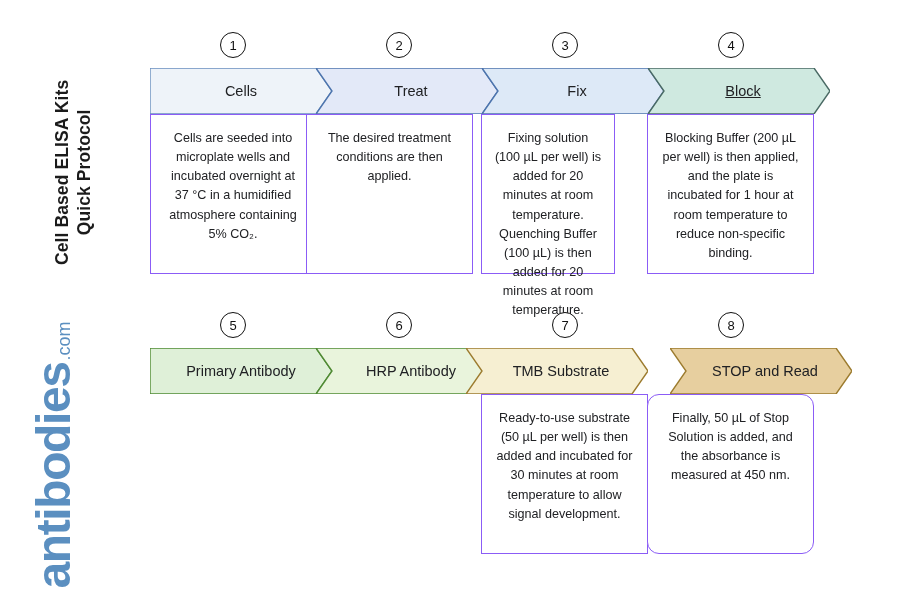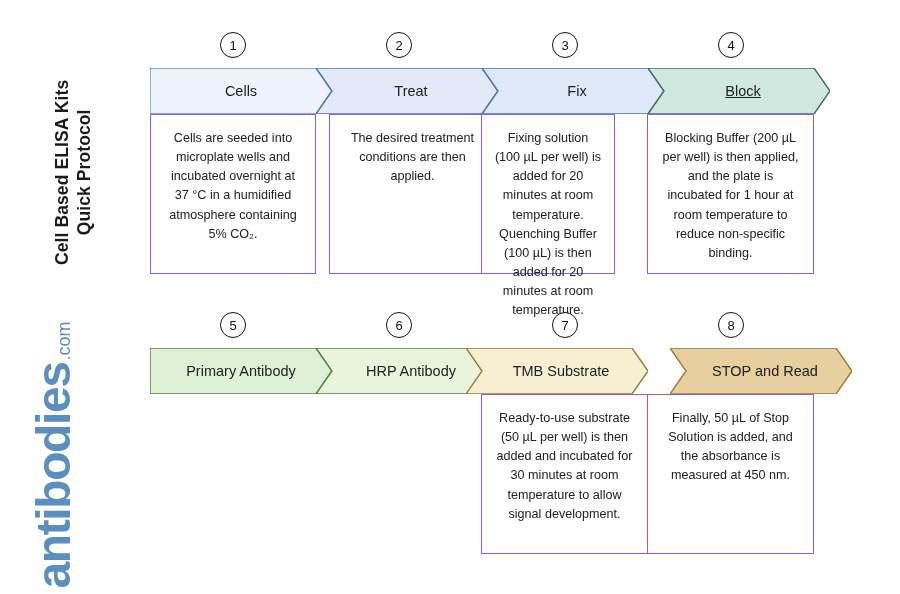--- a/index.html
+++ b/index.html
@@ -184,21 +184,21 @@
         <svg viewBox="0 0 182 46" preserveAspectRatio="none">
           <path d="M0,0 L166,0 L182,23 L166,46 L0,46 L16,23 Z" fill="#cfe9e0" stroke="#4a6a64" stroke-width="1.4" vector-effect="non-scaling-stroke"></path>
         </svg>
         <span class="chev-label" style="margin-left: 8px;">Block</span>
       </div>
     </div>
   <div class="bodies">
       <div class="body-cell" style="left: 0px; width: 166px;">
         <div class="body-text">Cells are seeded into microplate wells and incubated overnight at 37 °C in a humidified atmosphere containing 5% CO₂.</div>
       </div>
-      <div class="body-cell" style="left: 179px; width: 167px;">
+      <div class="body-cell" style="left: 156px; width: 167px;">
         <div class="body-text">The desired treatment conditions are then applied.</div>
       </div>
       <div class="body-cell" style="left: 331px; width: 134px;">
         <div class="body-text">Fixing solution (100 µL per well) is added for 20 minutes at room temperature. Quenching Buffer (100 µL) is then added for 20 minutes at room temperature.</div>
       </div>
       <div class="body-cell" style="left: 497px; width: 167px;">
         <div class="body-text">Blocking Buffer (200 µL per well) is then applied, and the plate is incubated for 1 hour at room temperature to reduce non-specific binding.</div>
       </div>
     </div>
 </div>
@@ -233,17 +233,17 @@
         <svg viewBox="0 0 182 46" preserveAspectRatio="none">
           <path d="M0,0 L166,0 L182,23 L166,46 L0,46 L16,23 Z" fill="#e7cf9f" stroke="#9c7b2e" stroke-width="1.4" vector-effect="non-scaling-stroke"></path>
         </svg>
         <span class="chev-label" style="margin-left: 8px;">STOP and Read</span>
       </div>
     </div>
   <div class="bodies">
       <div class="body-cell" style="left: 331px; width: 167px;">
         <div class="body-text">Ready-to-use substrate (50 µL per well) is then added and incubated for 30 minutes at room temperature to allow signal development.</div>
       </div>
-      <div class="body-cell" style="left: 497px; width: 167px;">
+      <div class="body-cell" style="left: 497px; width: 167px; border-radius: 12px;">
         <div class="body-text">Finally, 50 µL of Stop Solution is added, and the absorbance is measured at 450 nm.</div>
       </div>
     </div>
 </div>
 
 </body></html>

